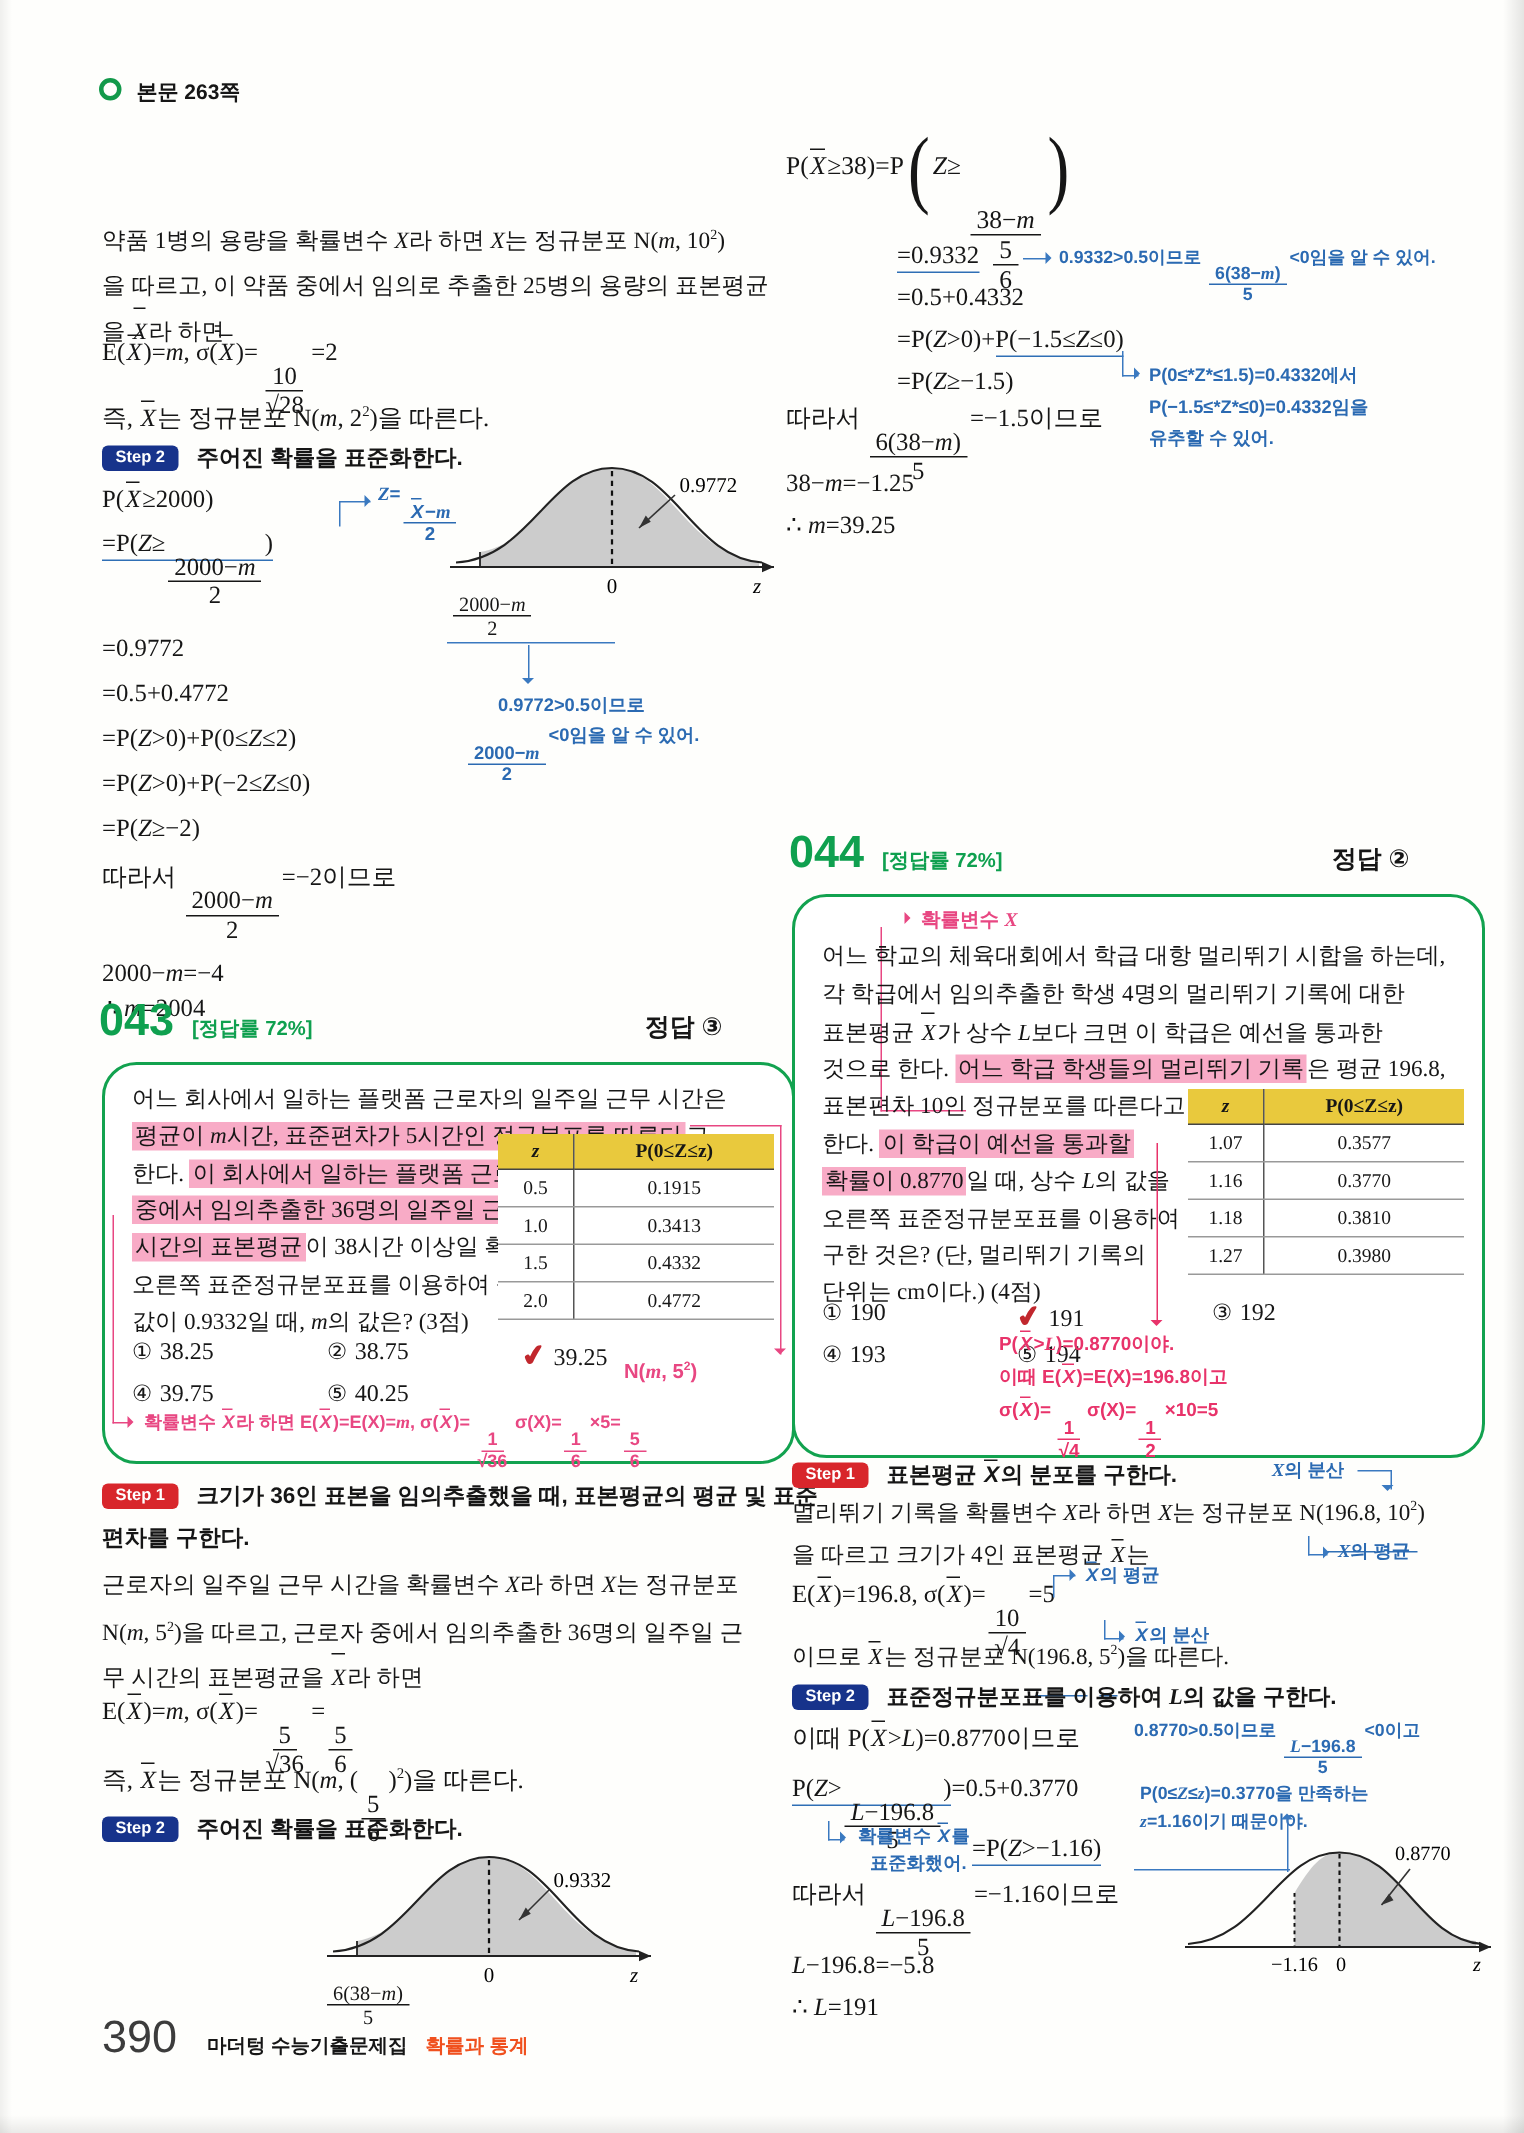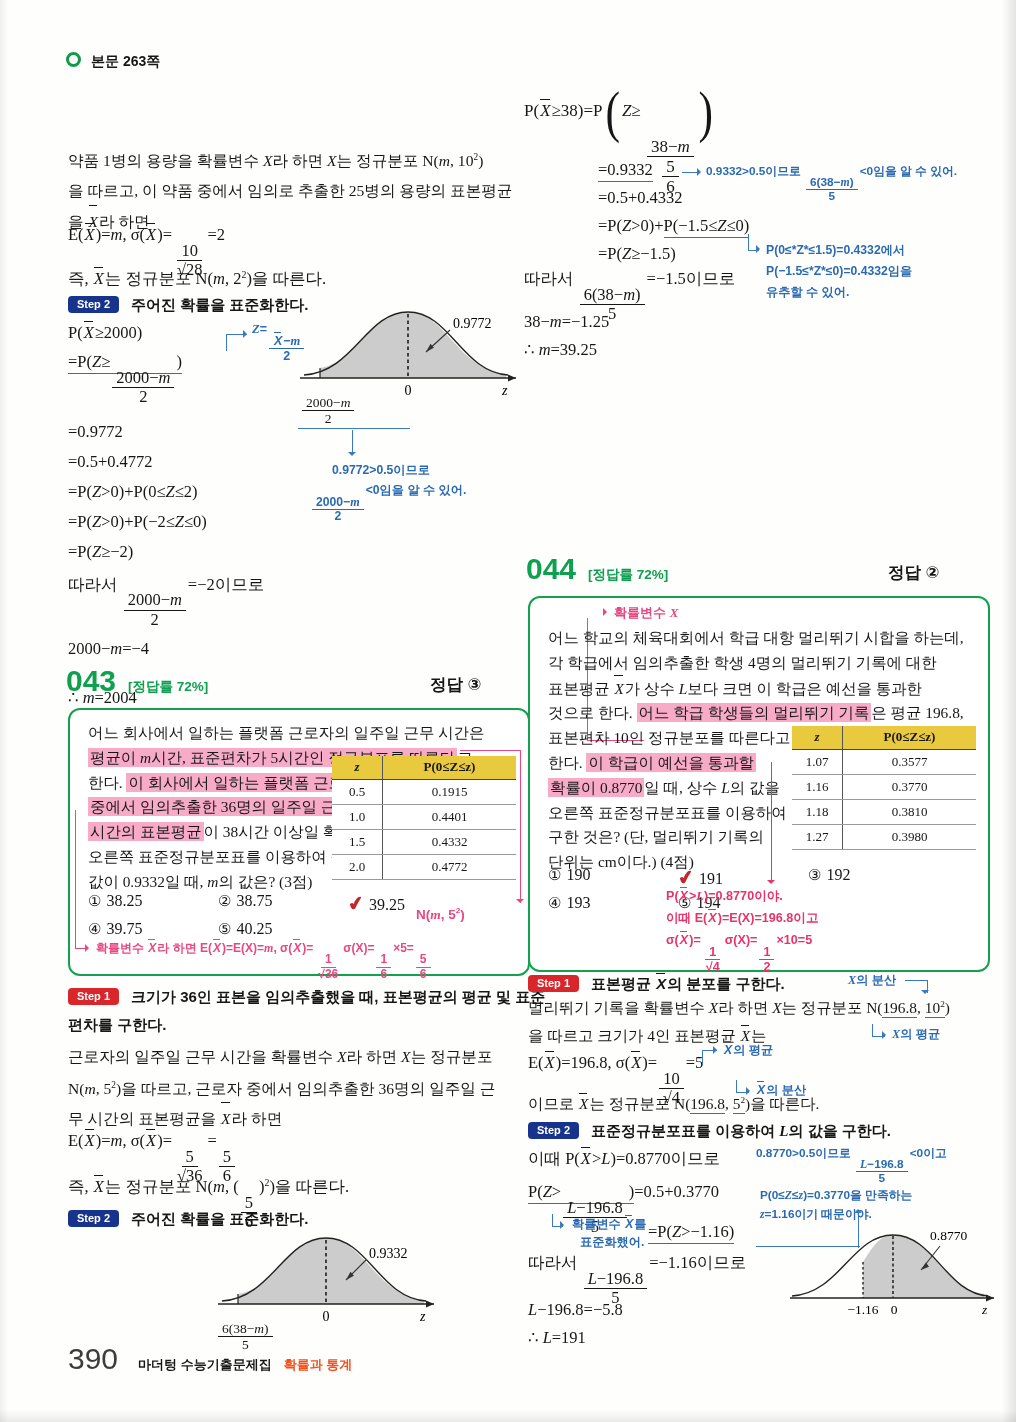--- a/index.html
+++ b/index.html
@@ -16,26 +16,26 @@
   .ml{font-size:16.5px;white-space:nowrap;}
   .fr{display:inline-flex;flex-direction:column;align-items:center;vertical-align:-0.95em;
       line-height:1.12;margin:0 2px;text-align:center;}
   .fr .fn{display:block;padding:0 4px;border-bottom:1.4px solid currentColor;}
   .fr .fd{display:block;padding:0 3px;}
   .ov{position:relative;font-style:italic;display:inline-block;padding:1px 1px 0;}
   .ov::before{content:"";position:absolute;left:1px;right:2px;top:-1px;border-top:1.4px solid currentColor;}
   i{font-family:"Liberation Serif",serif;}
   sup{font-size:0.6em;}
   .ulb{border-bottom:1.5px solid #2f6fb5;padding-bottom:2px;}
-  .ulbl{border-bottom:1.6px solid #2f6fb5;padding-bottom:1px;}
+  .ulbl{border-bottom:1.6px solid #2f6fb5;padding-bottom:17px;}
   .bn{color:#2b6ab2;font-size:12.2px;font-family:"Liberation Sans",sans-serif;font-weight:700;white-space:nowrap;}
   .pn{color:#e84782;font-size:12.4px;font-family:"Liberation Sans",sans-serif;font-weight:700;white-space:nowrap;}
   .bigp{font-size:58px;font-weight:400;vertical-align:middle;line-height:0;display:inline-block;transform:scaleX(.75);}
   
-  .pbox{position:absolute;border:2.3px solid #12a24f;border-radius:12px;background:#fff;}
+  .pbox{position:absolute;border:2.3px solid #12a24f;border-radius:23px;background:#fff;}
   .bxl{font-size:15.4px;line-height:24.8px;white-space:nowrap;}
   .hl{background:#f8abc6;padding:1px 2px;}
   .hnum{color:#0fa04f;font-family:"Liberation Sans",sans-serif;font-weight:700;}
   
   .ztab{border-collapse:collapse;font-size:13px;width:100%;}
   .ztab th{background:#e9c93d;font-weight:700;padding:3px 2px 4px;border-bottom:1.5px solid #444;}
   .ztab th:first-child{width:46px;border-right:1.2px solid #555;font-style:italic;}
   .ztab td{text-align:center;padding:4px 2px;border-bottom:1.1px solid #999;}
   .ztab td:first-child{border-right:1.2px solid #555;}
   
@@ -88,21 +88,21 @@
           </span>)</span></div>
     <div class="ml" style="margin-bottom:10px;">=0.9772</div>
     <div class="ml" style="margin-bottom:10px;">=0.5+0.4772</div>
     <div class="ml" style="margin-bottom:10px;">=P(<i>Z</i>&gt;0)+P(0≤<i>Z</i>≤2)</div>
     <div class="ml" style="margin-bottom:10px;">=P(<i>Z</i>&gt;0)+P(−2≤<i>Z</i>≤0)</div>
     <div class="ml" style="margin-bottom:12px;">=P(<i>Z</i>≥−2)</div>
     <div class="ml" style="margin-bottom:10px;">따라서 <span class="fr">
           <span class="fn">2000−<i>m</i></span>
           <span class="fd">2</span>
         </span>=−2이므로</div>
-    <div class="ml" style="margin-bottom:29px;">2000−<i>m</i>=−4</div>
+    <div class="ml" style="margin-bottom:3px;">2000−<i>m</i>=−4</div>
     <div class="ml">∴ <i>m</i>=2004</div>
   </div>
 
   <div class="cx" style="left:226px;top:334px;width:20px;height:16px;border-left:1.5px solid #3a79c0;border-top:1.5px solid #3a79c0;"></div>
   <div class="tri" style="left:243px;top:330px;border-left-color:#3a79c0;"></div>
   <div class="abs bn" style="left:252px;top:322px;font-size:12.5px;"><i>Z</i>=<span class="fr">
         <span class="fn"><span class="ov">X</span>−<i>m</i></span>
         <span class="fd">2</span>
       </span></div>
 
@@ -196,21 +196,21 @@
               <th>P(0≤Z≤z)</th>
             </tr>
           </thead>
           <tbody>
             <tr>
               <td>0.5</td>
               <td>0.1915</td>
             </tr>
             <tr>
               <td>1.0</td>
-              <td>0.4401</td>
+              <td>0.3413</td>
             </tr>
             <tr>
               <td>1.5</td>
               <td>0.4332</td>
             </tr>
             <tr>
               <td>2.0</td>
               <td>0.4772</td>
             </tr>
           </tbody>

